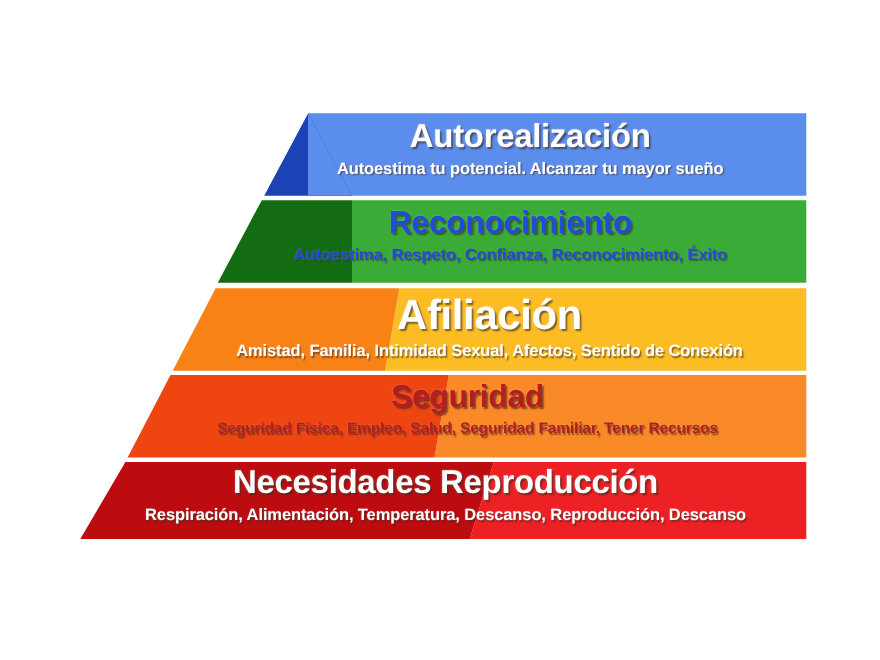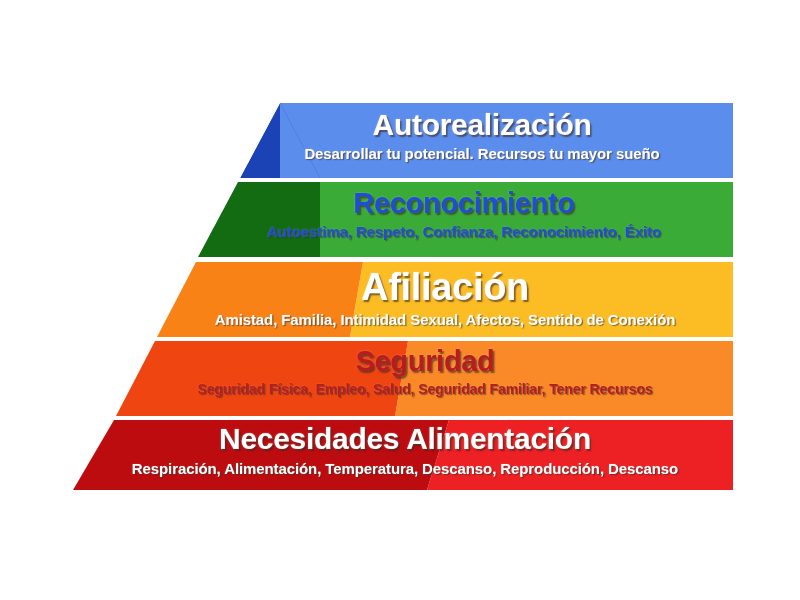--- a/index.html
+++ b/index.html
@@ -112,37 +112,37 @@
     <g>
       <polygon points="449,420 733,420 733,490 427,490" fill="#ed2024"></polygon>
       <polygon points="114,420 449,420 427,490 73,490" fill="#bd0c10"></polygon>
     </g>
   </svg>
 
   <div class="tier-labels">
 
     <div class="tier-label-block" id="tier-block-0" style="color: rgb(255, 255, 255);">
       <div class="tier-title">Autorealización</div>
-      <div class="tier-sub">Desarrollar tu potencial. Recursos tu mayor sueño</div>
+      <div class="tier-sub">Autoestima tu potencial. Alcanzar tu mayor sueño</div>
     </div>
 
     <div class="tier-label-block" id="tier-block-1" style="color: #1d4ed8;">
       <div class="tier-title">Reconocimiento</div>
       <div class="tier-sub">Autoestima, Respeto, Confianza, Reconocimiento, Éxito</div>
     </div>
 
     <div class="tier-label-block" id="tier-block-2" style="color: rgb(255, 255, 255);">
       <div class="tier-title">Afiliación</div>
       <div class="tier-sub">Amistad, Familia, Intimidad Sexual, Afectos, Sentido de Conexión</div>
     </div>
 
     <div class="tier-label-block" id="tier-block-3" style="color: #b91c1c;">
       <div class="tier-title">Seguridad</div>
       <div class="tier-sub">Seguridad Física, Empleo, Salud, Seguridad Familiar, Tener Recursos</div>
     </div>
 
     <div class="tier-label-block" id="tier-block-4" style="color: rgb(255, 255, 255);">
-      <div class="tier-title">Necesidades Alimentación</div>
+      <div class="tier-title">Necesidades Reproducción</div>
       <div class="tier-sub">Respiración, Alimentación, Temperatura, Descanso, Reproducción, Descanso</div>
     </div>
 
   </div>
 </div>
 
 </body></html>

